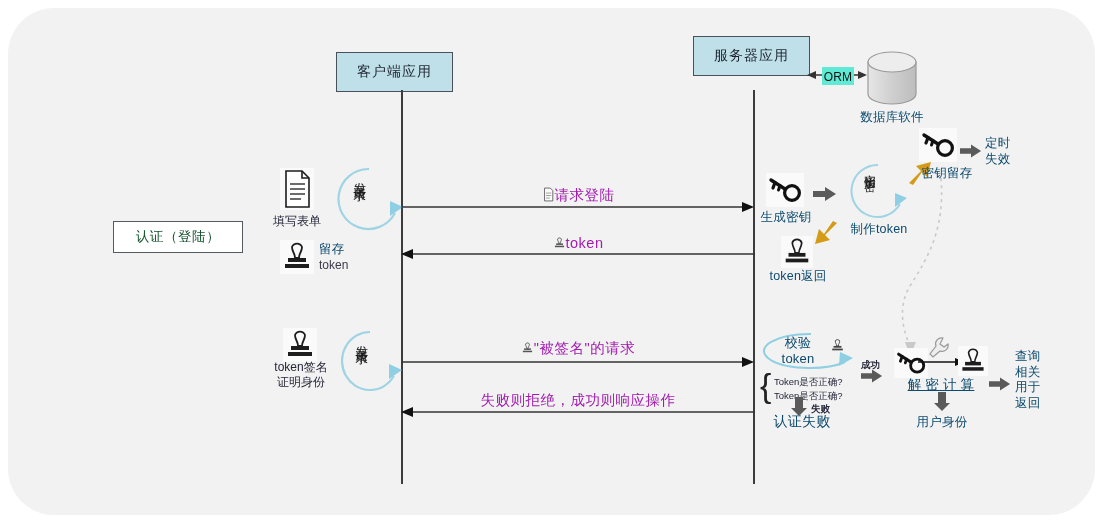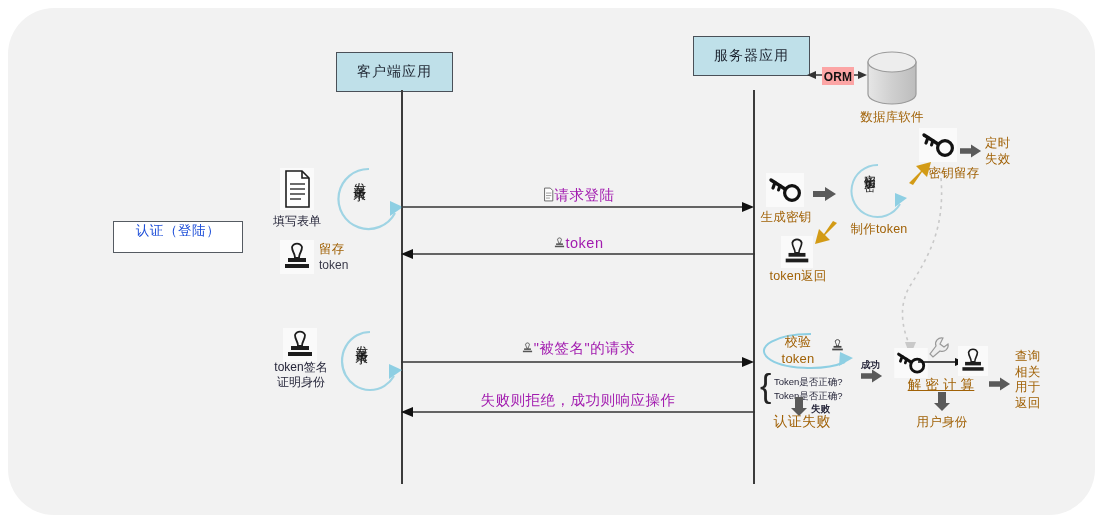--- a/index.html
+++ b/index.html
@@ -2,33 +2,33 @@
 <html><head>
 <meta charset="utf-8">
 <style>
   html,body{margin:0;padding:0;background:#ffffff;}
   body{width:1103px;height:523px;overflow:hidden;
        font-family:"Liberation Sans","DejaVu Sans",sans-serif;}
   #canvas{position:absolute;left:8px;top:8px;width:1087px;height:507px;
           background:#f2f2f2;border-radius:46px;}
   .abs{position:absolute;}
   .ctr{text-align:center;}
-  .lbl{color:#a16207;font-size:12.5px;line-height:1.25;letter-spacing:.2px;}
+  .lbl{color:#0c4a6e;font-size:12.5px;line-height:1.25;letter-spacing:.2px;}
   .lbl-s{color:#26263a;font-size:12px;line-height:1.25;}
   .lbl-xs{color:#26263a;font-size:9.5px;line-height:1.3;}
   
   .pbox{border:1.6px solid #4a5058;background:#bfe0e9;
         display:flex;align-items:center;justify-content:center;
         font-size:14px;color:#1d2430;letter-spacing:1px;}
   
   .lifeline{background:#3c3c3c;width:1.6px;}
   
   .gbox{border:1.6px solid #555b62;background:#ffffff;
-        display:flex;justify-content:center;
-        font-size:13.5px;color:#1d4ed8;letter-spacing:.6px;}
+        display:flex;align-items:center;justify-content:center;
+        font-size:13.5px;color:#14532d;letter-spacing:.6px;}
   .mlabel{font-size:14.5px;color:#a21caf;white-space:nowrap;letter-spacing:.5px;}
   .vtext{writing-mode:vertical-rl;text-orientation:upright;
          font-size:12.5px;color:#1a1a1a;letter-spacing:2px;line-height:1.1;}
   .small-icon{display:inline-block;vertical-align:-2px;}
   .brace{font-size:34px;color:#222;line-height:1;}
 </style>
 </head>
 <body>
 
 <div id="canvas">
@@ -41,21 +41,21 @@
   <div class="abs pbox" style="left:685px;top:28px;width:115px;height:38px;">
     <span>服务器应用</span>
   </div>
   <div class="abs lifeline" style="left:745px;top:82px;height:394px;"></div>
 
   <svg class="abs" style="left:798px;top:56px;width:62px;height:22px;" viewBox="0 0 62 22">
     <line x1="8" y1="11" x2="54" y2="11" stroke="#333" stroke-width="1.4"></line>
     <polygon points="1,11 10,7 10,15" fill="#333"></polygon>
     <polygon points="61,11 52,7 52,15" fill="#333"></polygon>
   </svg>
-  <div class="abs ctr" style="left:814px;top:59px;width:32px;background:#fca5a5;font-weight:bold;">
+  <div class="abs ctr" style="left:814px;top:59px;width:32px;background:#5eead4;">
     <span class="lbl" style="font-size:12px;color:#111;">ORM</span>
   </div>
 
   <svg class="abs" style="left:856px;top:42px;width:56px;height:56px;" viewBox="0 0 56 56">
     <defs>
       <linearGradient id="dbg" x1="0" y1="0" x2="1" y2="0">
         <stop offset="0%" stop-color="#e6e6e6"></stop>
           <stop offset="50%" stop-color="#cfcfcf"></stop>
         <stop offset="100%" stop-color="#bdbdbd"></stop>
       </linearGradient>
@@ -221,42 +221,42 @@
     <span class="lbl">token返回</span>
   </div>
 
   <svg class="abs" style="left:911px;top:120px;width:38px;height:34px;" viewBox="0 0 38 34">
     <rect x="0" y="0" width="38" height="34" fill="#fafafa"></rect>
     <circle cx="26" cy="20" r="7.4" fill="none" stroke="#111" stroke-width="3.2"></circle>
     <line x1="19" y1="16" x2="5" y2="7" stroke="#111" stroke-width="3.4" stroke-linecap="round"></line>
     <line x1="9" y1="9.5" x2="7" y2="15" stroke="#111" stroke-width="3.2" stroke-linecap="round"></line>
     <line x1="14" y1="12.5" x2="12.5" y2="17" stroke="#111" stroke-width="3" stroke-linecap="round"></line>
   </svg>
-  <div class="abs ctr" style="left:906px;top:155px;width:66px;margin-left:7px;">
+  <div class="abs ctr" style="left:906px;top:155px;width:66px;">
     <span class="lbl">密钥留存</span>
   </div>
   <svg class="abs" style="left:952px;top:135px;width:22px;height:16px;" viewBox="0 0 24 16">
     <path d="M0,5 L12,5 L12,1 L23,8 L12,15 L12,11 L0,11 Z" fill="#5a5a5a"></path>
   </svg>
   <div class="abs" style="left:977px;top:128px;width:48px;">
     <div class="lbl">定时</div>
     <div class="lbl">失效</div>
   </div>
 
   <svg class="abs" style="left:855px;top:170px;width:110px;height:180px;" viewBox="0 0 110 180">
     <path d="M78,0 C82,50 66,78 47,108 C36,126 38,148 47,168" fill="none" stroke="#c9c9c9" stroke-width="1.6" stroke-dasharray="3,4"></path>
     <polygon points="47,178 42,164 53,164" fill="#c9c9c9"></polygon>
   </svg>
 
   <svg class="abs" style="left:753px;top:322px;width:104px;height:46px;" viewBox="0 0 104 46">
     <path d="M50,4 A46,17 0 1 0 84,32" fill="none" stroke="#8ecfe3" stroke-width="2"></path>
     <polygon points="79,22 92,28 78,36" fill="#8ecfe3"></polygon>
   </svg>
   <div class="abs ctr" style="left:758px;top:327px;width:64px;">
-    <div class="lbl" style="font-size:13px;font-family:Liberation Mono, monospace;">校验</div>
+    <div class="lbl" style="font-size:13px;">校验</div>
     <div class="lbl" style="font-size:13px;">token</div>
   </div>
   <svg class="abs small-icon" style="left:822px;top:330px;width:15px;height:15px;" viewBox="0 0 34 34">
     <path d="M12,7 A5.4,5.4 0 0 1 22,7 C22,12 19,13 19,18 L15,18 C15,13 12,12 12,7 Z" fill="none" stroke="#444" stroke-width="2.2"></path>
     <rect x="8" y="18" width="18" height="4" fill="#444"></rect>
       <rect x="5" y="24" width="24" height="4" fill="#444"></rect>
   </svg>
 
   <div class="abs brace" style="left:752px;top:360px;">{</div>
   <div class="abs" style="left:766px;top:363px;">

